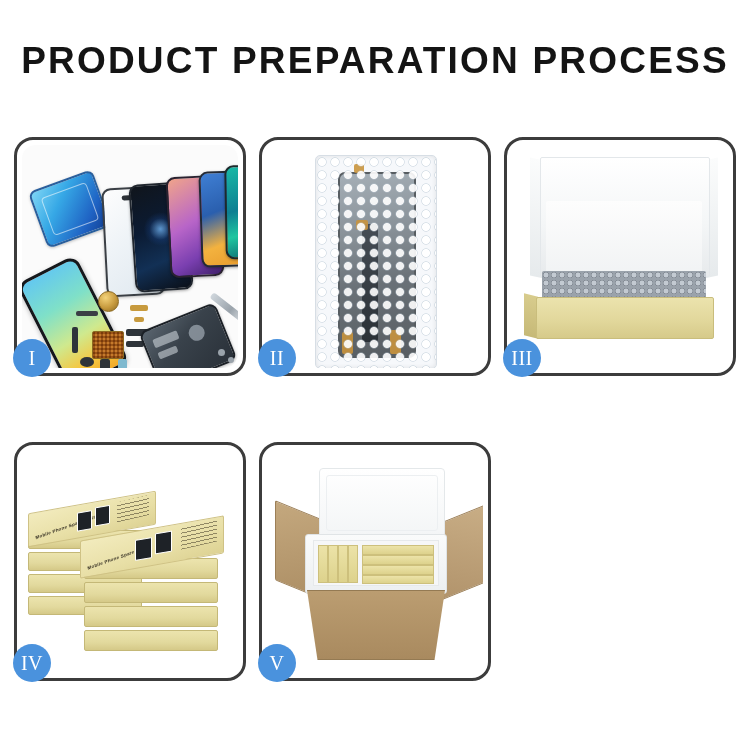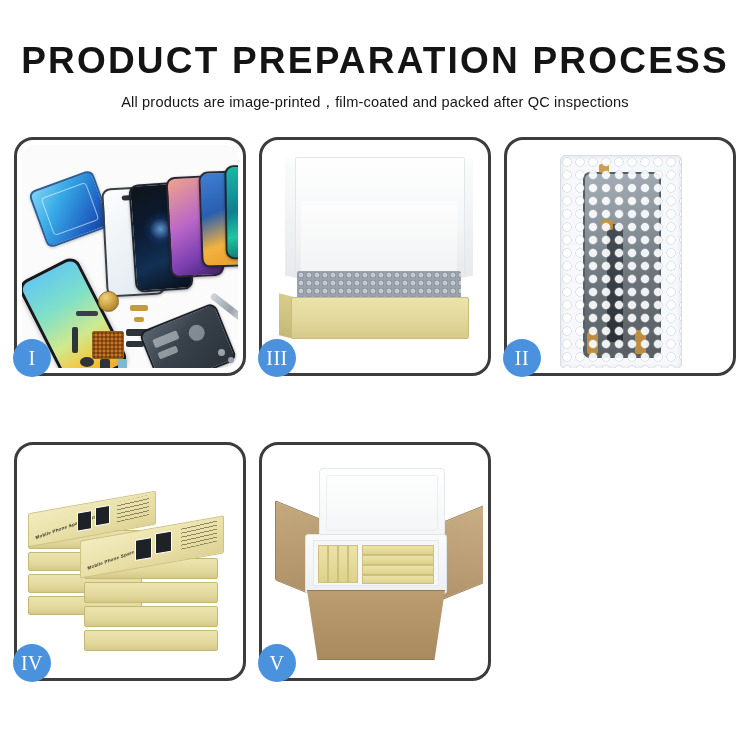--- a/index.html
+++ b/index.html
@@ -192,21 +192,20 @@
   .c-seam{position:absolute;background:rgba(120,98,64,.45);}
   .c-tape{position:absolute;background:rgba(150,124,84,.75);border-radius:1px;}
 </style>
 </head>
 <body>
 
 <div class="page">
 
   <div class="header">
     <div class="title">PRODUCT PREPARATION PROCESS</div>
-    <div class="subtitle">All products are image-printed，film-coated and packed after QC inspections</div>
   </div>
 
   <div class="grid">
 
     <div class="panel">
       <div class="panel-inner p1">
         <div class="film"></div>
         <div class="glass"></div>
         <div class="ph ph-a"></div>
         <div class="ph ph-b"></div>
@@ -231,44 +230,44 @@
         </div>
         <div class="driver"></div>
         <div class="dot" style="left:196px;top:204px;width:7px;height:7px;border-radius:50%;background:#9aa3ab;"></div>
         <div class="dot" style="left:206px;top:212px;width:6px;height:6px;border-radius:50%;background:#9aa3ab;"></div>
       </div>
       <div class="badge">I</div>
     </div>
 
     <div class="panel">
       <div class="panel-inner">
-        <div class="lid3-l"></div>
-        <div class="lid3-r"></div>
-        <div class="lid3"></div>
-        <div class="foam3"></div>
-        <div class="bubble3"></div>
-        <div class="boxside3"></div>
-        <div class="boxfront3"></div>
-      </div>
-      <div class="badge">III</div>
-    </div>
-
-    <div class="panel">
-      <div class="panel-inner">
         <div class="bag">
           <div class="screen-part"></div>
           <div class="flexstrip"></div>
           <div class="tape" style="left:38px;top:8px;width:10px;height:9px;"></div>
           <div class="tape" style="left:40px;top:64px;width:12px;height:10px;"></div>
           <div class="tape" style="left:26px;top:176px;width:11px;height:22px;"></div>
           <div class="tape" style="left:74px;top:174px;width:11px;height:24px;"></div>
           <div class="bag-ovl"></div>
         </div>
       </div>
       <div class="badge">II</div>
+    </div>
+
+    <div class="panel">
+      <div class="panel-inner">
+        <div class="lid3-l"></div>
+        <div class="lid3-r"></div>
+        <div class="lid3"></div>
+        <div class="foam3"></div>
+        <div class="bubble3"></div>
+        <div class="boxside3"></div>
+        <div class="boxfront3"></div>
+      </div>
+      <div class="badge">III</div>
     </div>
 
     <div class="panel">
       <div class="panel-inner">
         <div class="stack">
 
           <div class="sbox" style="left:0px;top:58px;width:112px;height:17px;"></div>
           <div class="sbox" style="left:0px;top:80px;width:112px;height:17px;"></div>
           <div class="sbox" style="left:0px;top:102px;width:112px;height:17px;"></div>
           <div class="sbox" style="left:0px;top:124px;width:112px;height:17px;"></div>

